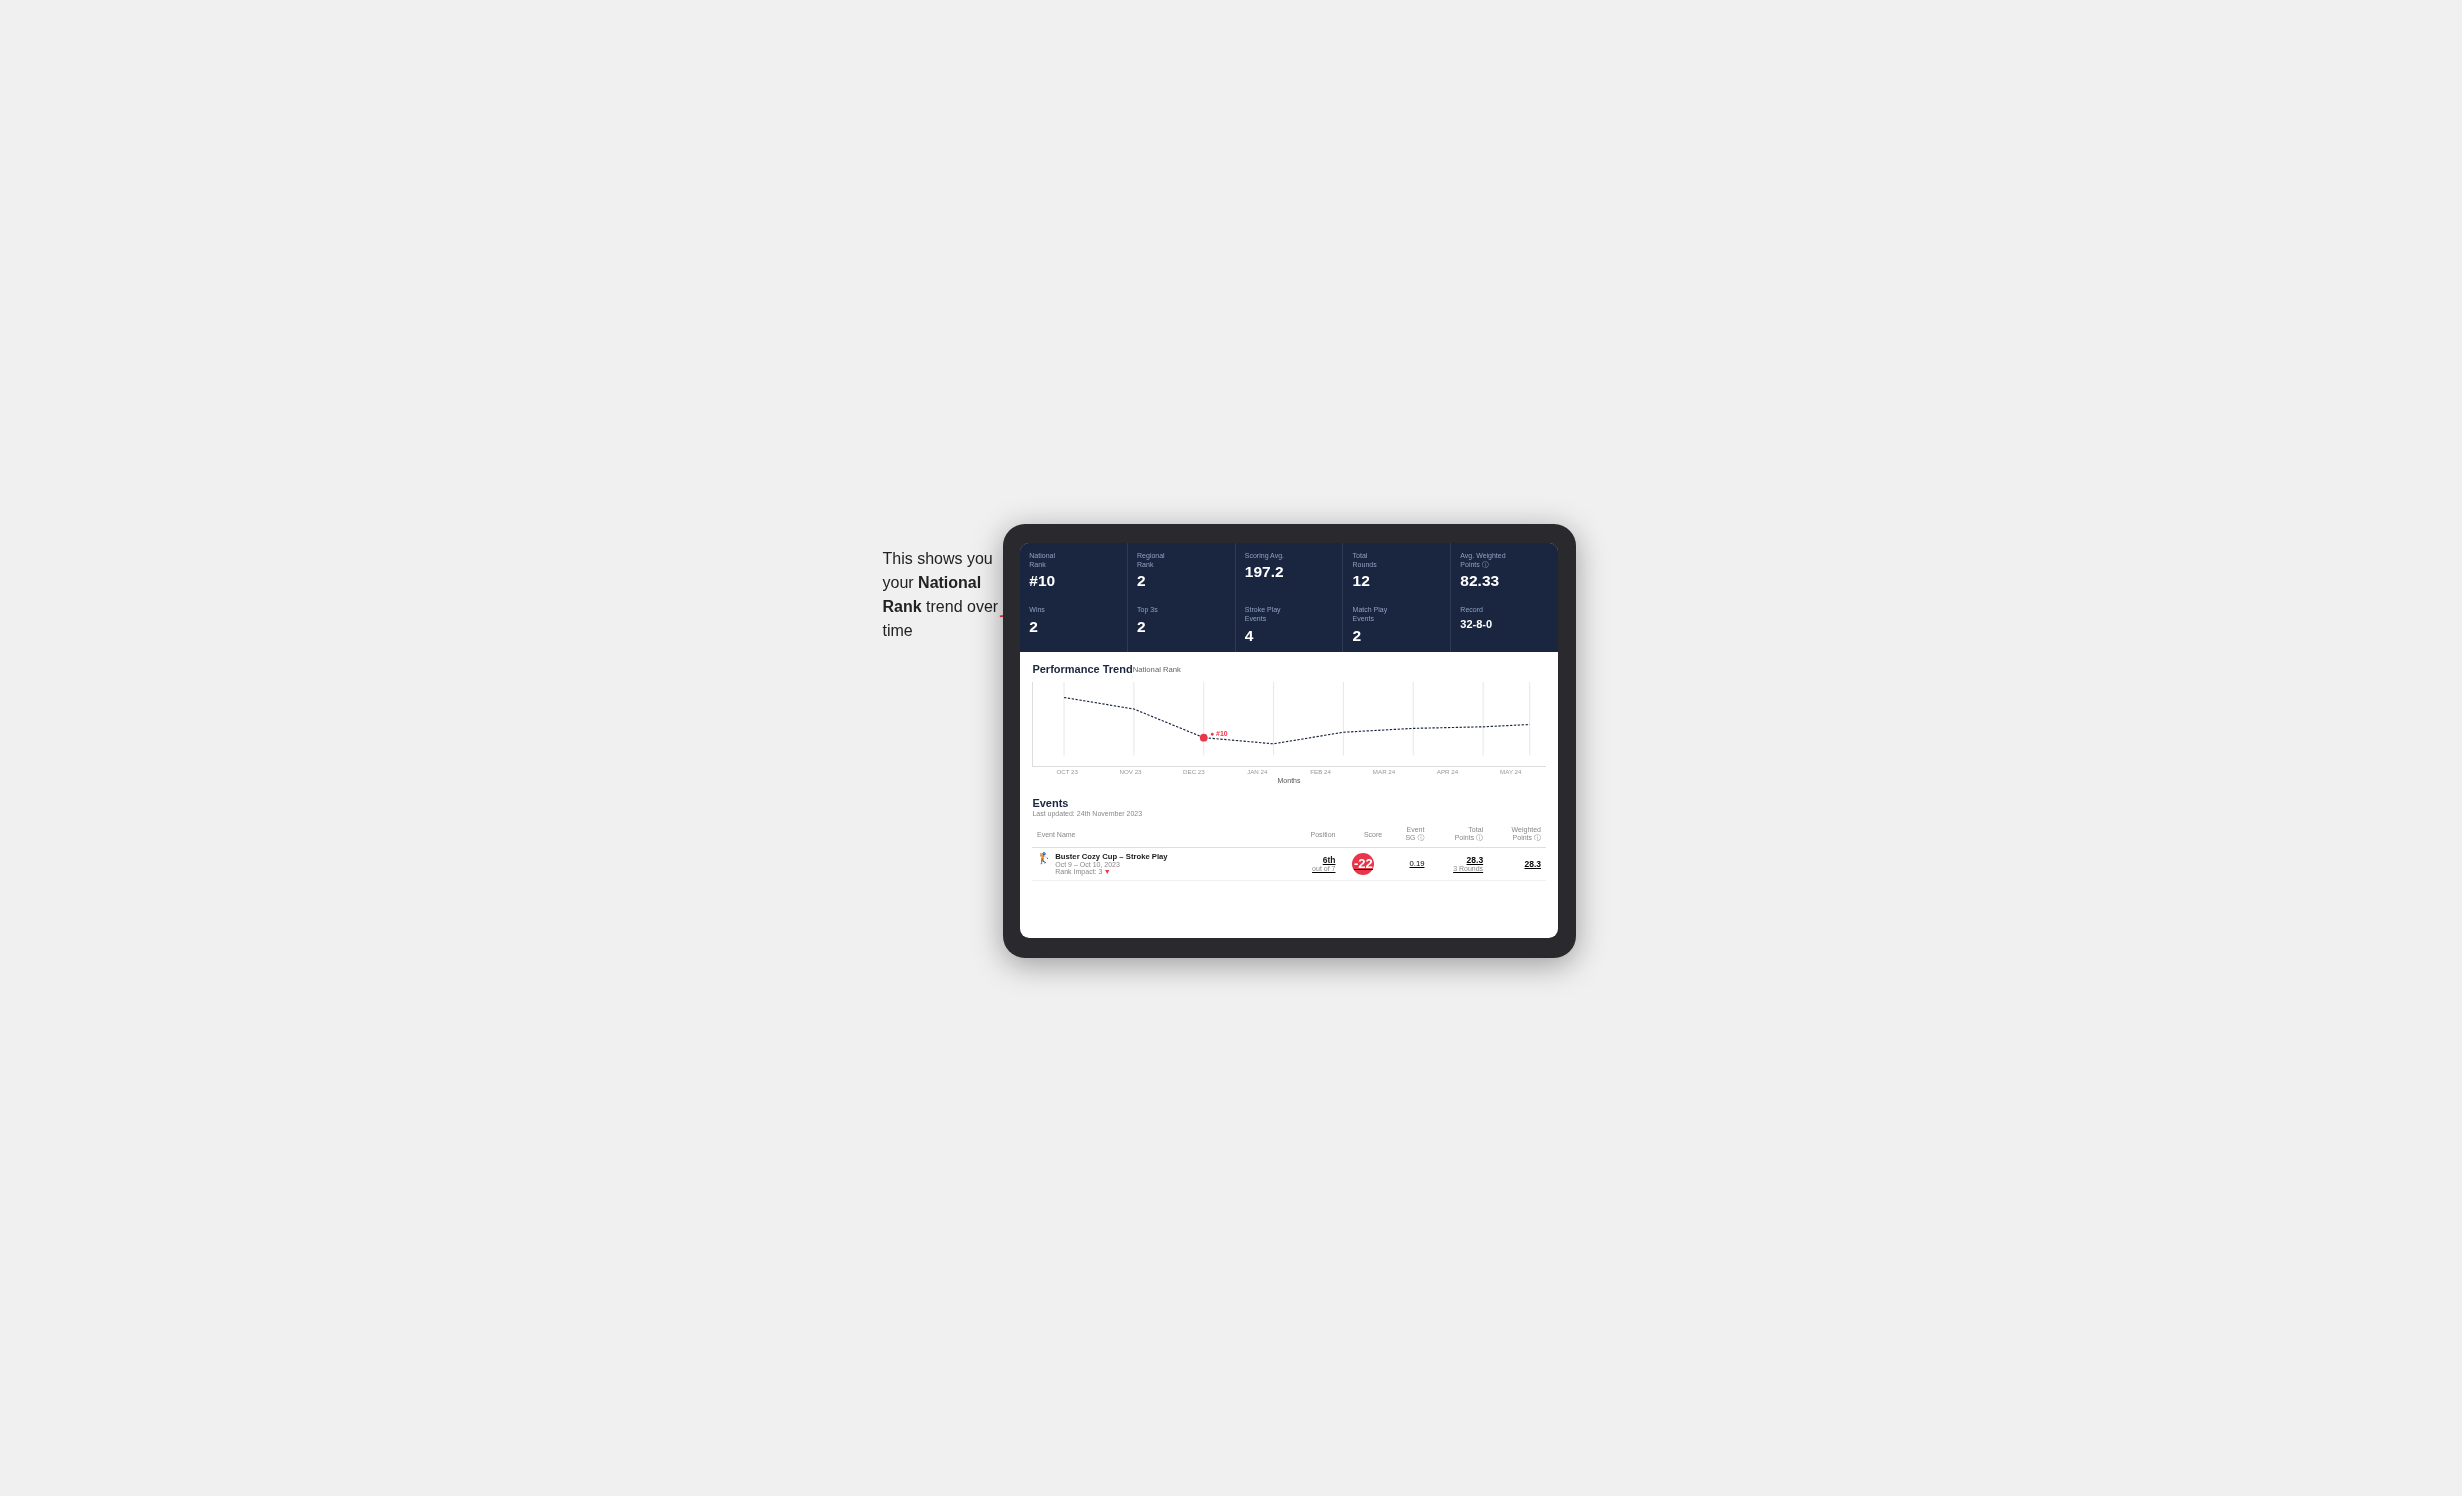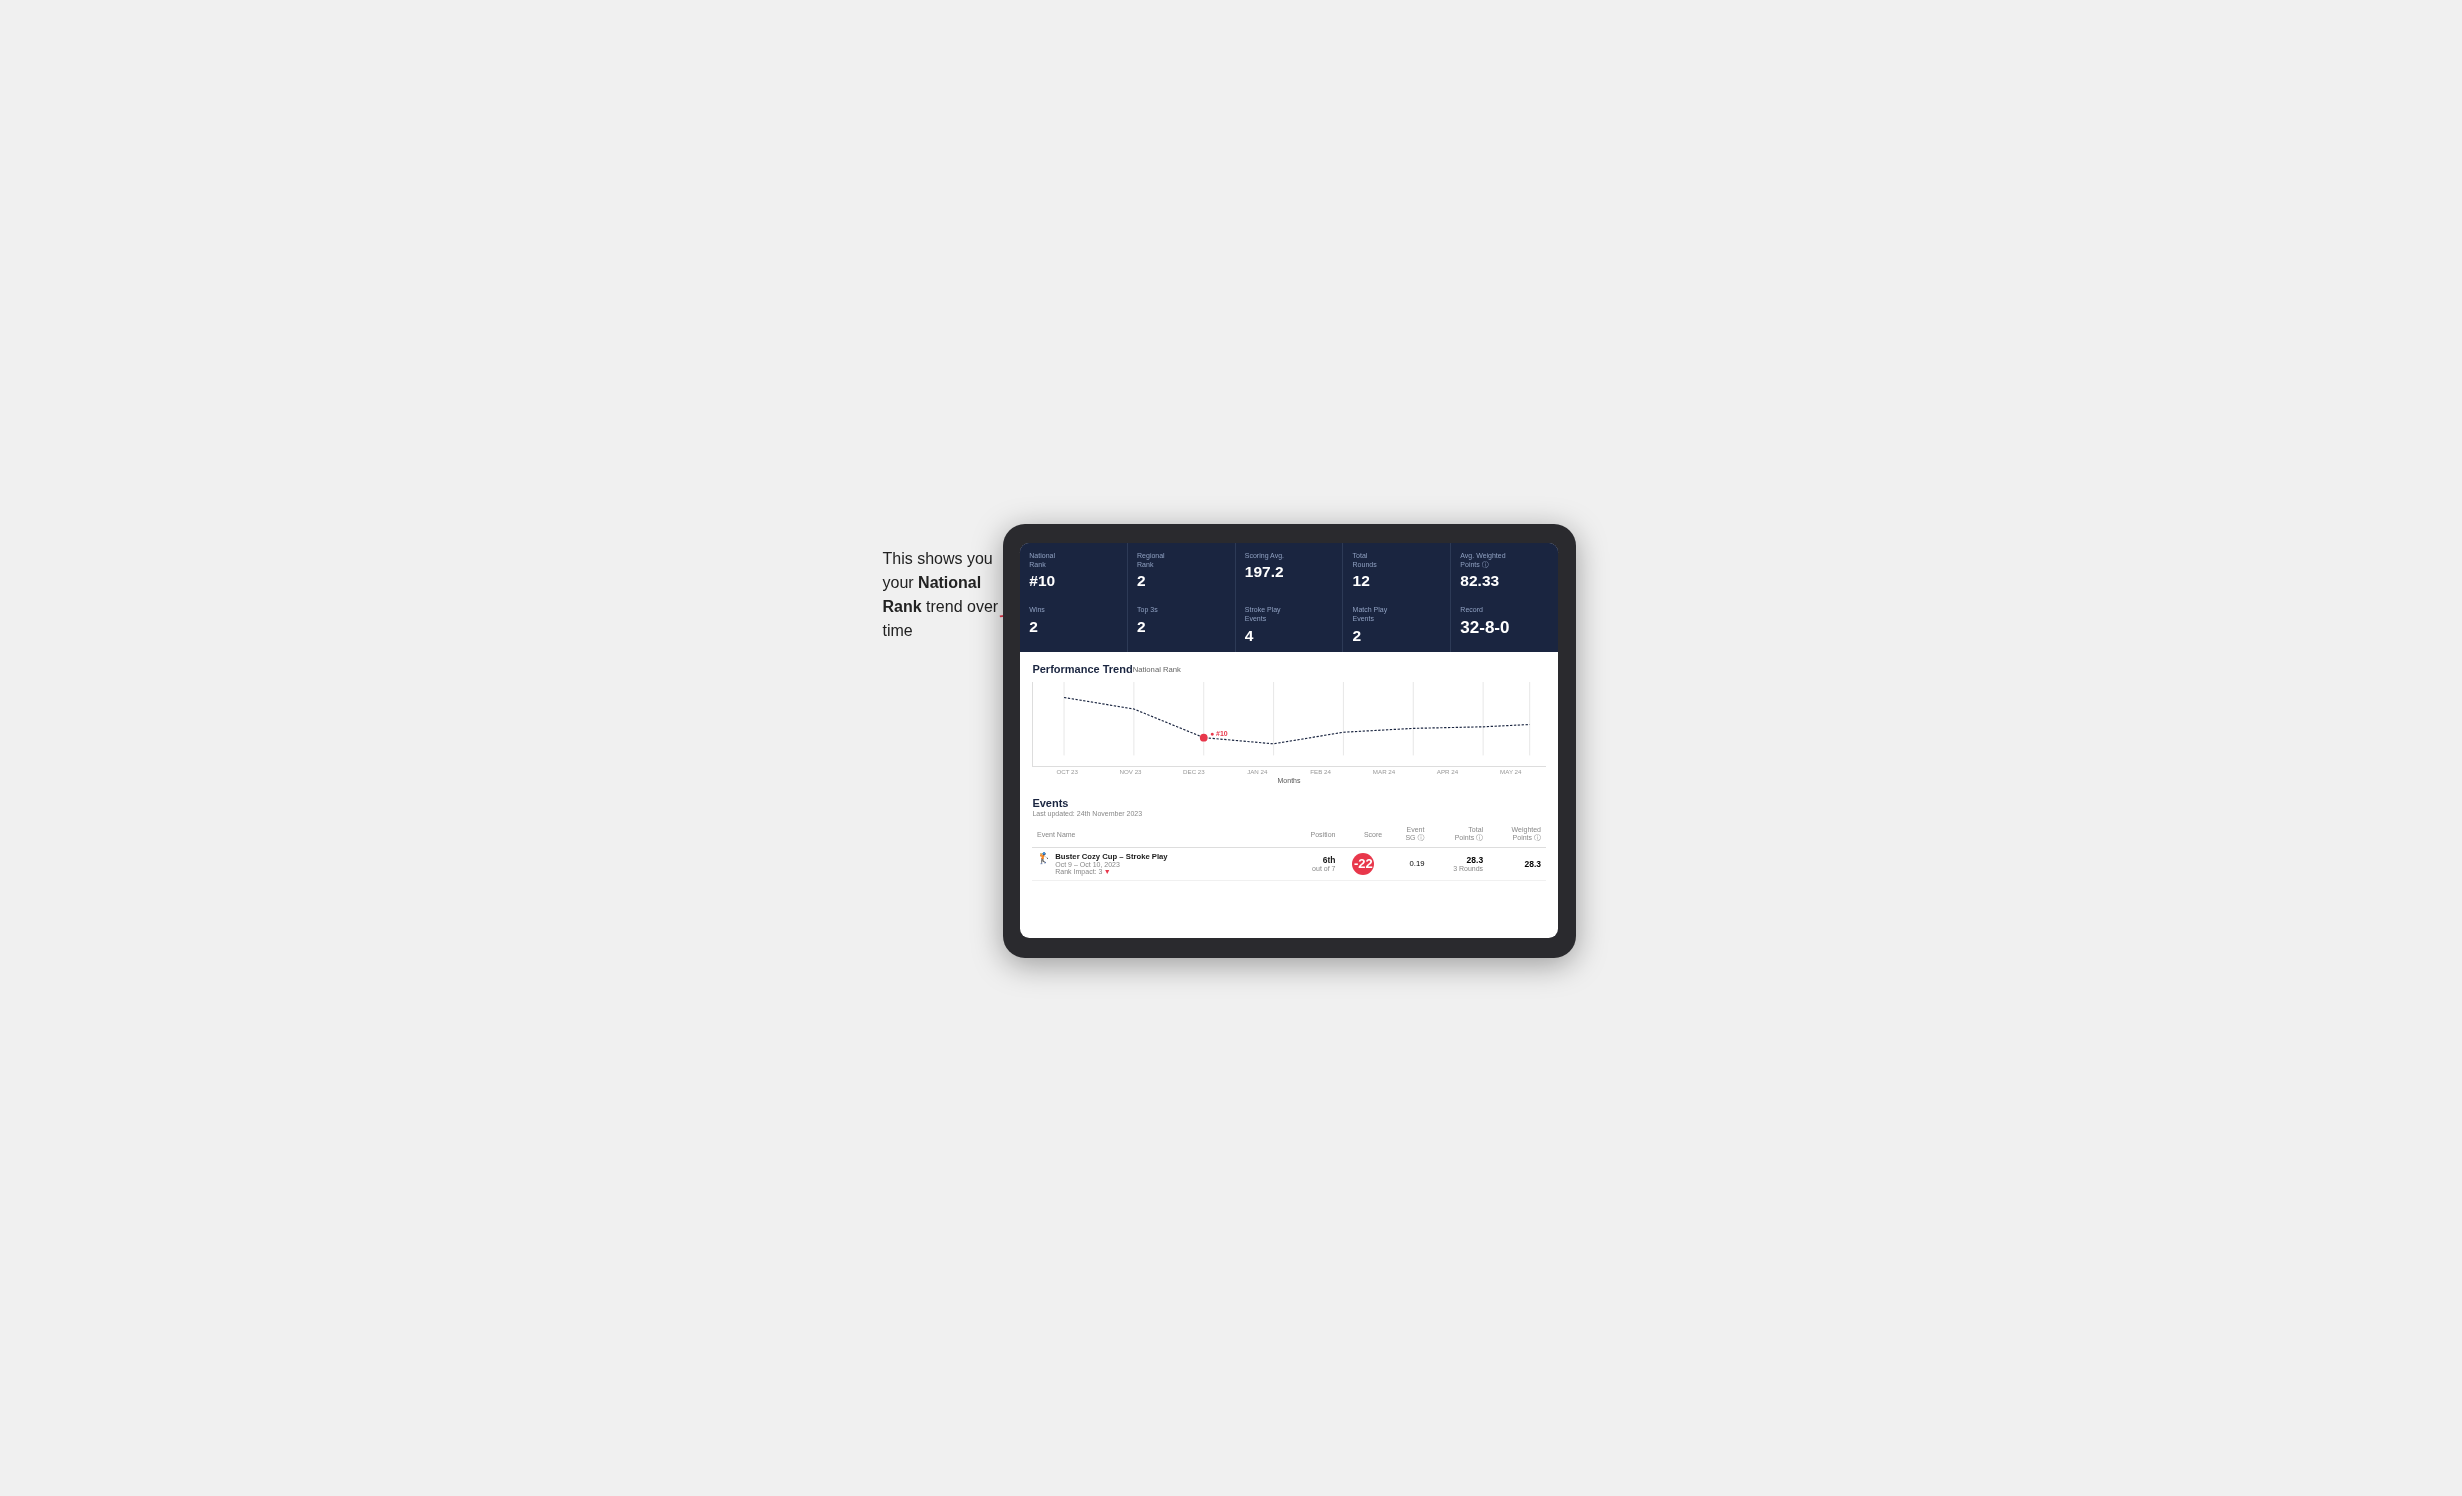--- a/index.html
+++ b/index.html
@@ -210,20 +210,21 @@
       color: #1a1a1a;
       text-align: right;
     }
     .pos-sub {
       font-size: 7px;
       color: #888;
       text-align: right;
     }
     .td-right {
       text-align: right;
+      text-decoration: underline;
     }
     .event-icon {
       font-size: 11px;
     }
     
     .chart-svg {
       width: 100%;
       height: 85px;
     }
     .dot-label {
@@ -289,21 +290,21 @@
         <div class="stat-cell">
           <div class="stat-label">Stroke Play<br>Events</div>
           <div class="stat-value">4</div>
         </div>
         <div class="stat-cell">
           <div class="stat-label">Match Play<br>Events</div>
           <div class="stat-value">2</div>
         </div>
         <div class="stat-cell">
           <div class="stat-label">Record</div>
-          <div class="stat-value" style="font-size:17px">32-8-0</div>
+          <div class="stat-value" style="font-size:11px">32-8-0</div>
         </div>
       </div>
 
       <div class="perf-section">
         <div class="perf-header">
           <span class="perf-title">Performance Trend</span>
           <span class="perf-legend">National Rank</span>
         </div>
 
         <div class="chart-area">

